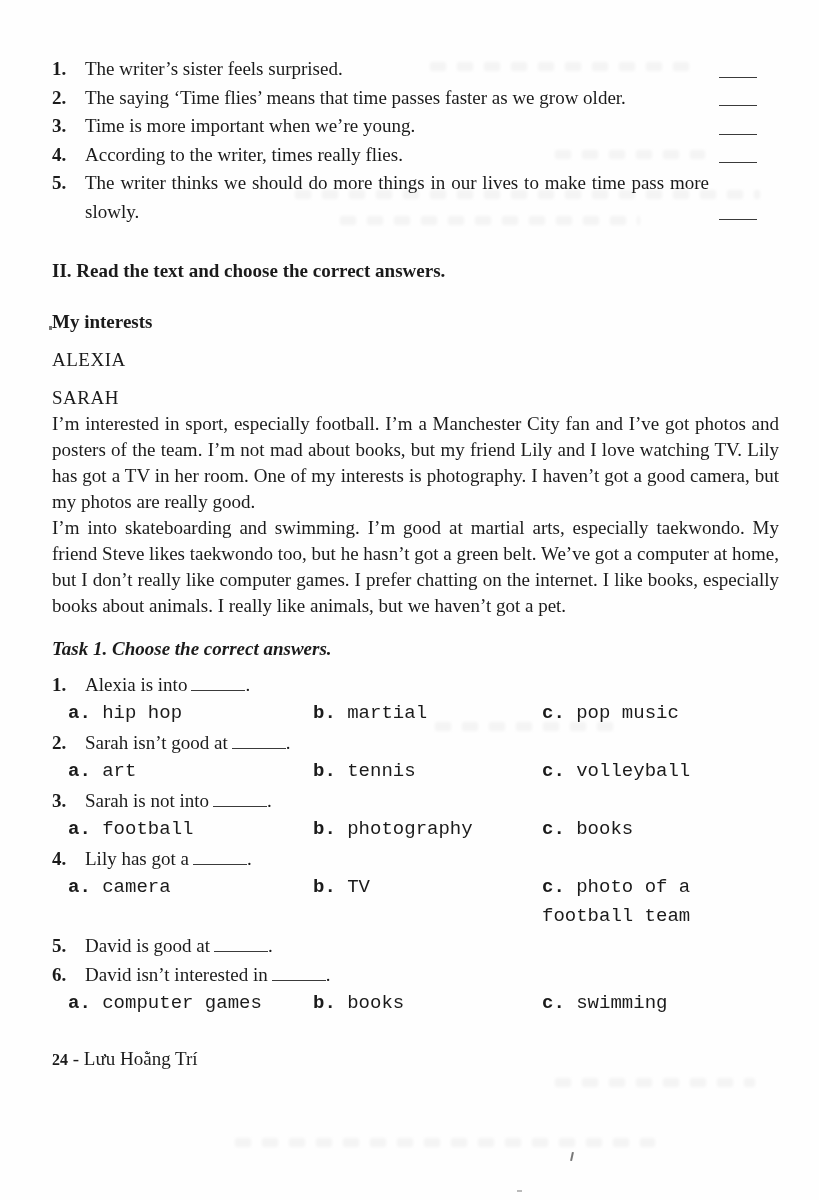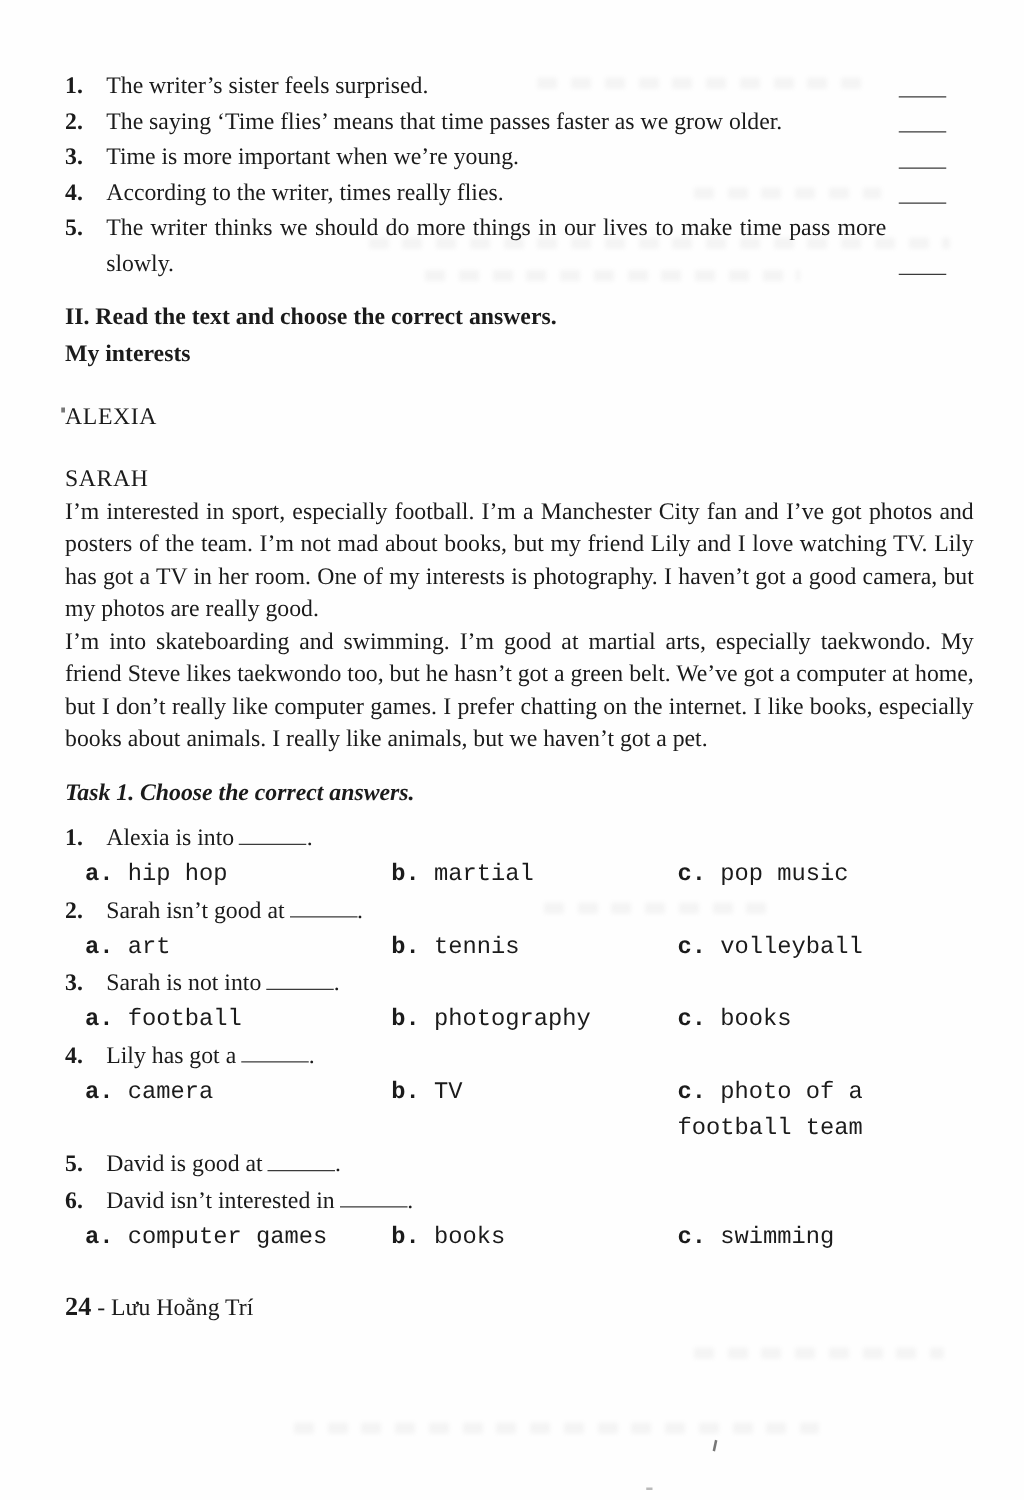--- a/index.html
+++ b/index.html
@@ -36,32 +36,32 @@
     bottom: 6px;
     width: 38px;
     border-bottom: 1.6px solid #3a3a3a;
     height: 1px;
   }
 
   
   .section-heading {
     font-weight: bold;
     line-height: 26px;
-    margin-top: 15px;
+    margin-top: 32px;
   }
   .reading-title {
     font-weight: bold;
     line-height: 26px;
-    margin-top: 4px;
+    margin-top: 25px;
   }
 
   
   .speaker {
     line-height: 26px;
-    margin-top: 24px;
+    margin-top: 12px;
     letter-spacing: 0.5px;
     position: relative;
   }
   .passage {
     line-height: 26px;
     text-align: justify;
   }
 
   
   .task-heading {
@@ -87,21 +87,21 @@
     padding-left: 16px;
     font-family: Liberation Mono, monospace;
   }
   .q-options .letter { font-weight: bold; }
 
   
   .footer {
     margin-top: 28px;
     line-height: 26px;
   }
-  .footer .page-num { font-weight: bold; font-size: 21px; }
+  .footer .page-num { font-weight: bold; font-size: 16px; }
 
   
   .ghost {
     position: absolute;
     height: 9px;
     background: repeating-linear-gradient(90deg,
       rgba(130,130,130,0.55) 0px, rgba(130,130,130,0.55) 16px,
       rgba(130,130,130,0.0) 16px, rgba(130,130,130,0.0) 27px);
     opacity: 0.14;
     filter: blur(1.5px);

